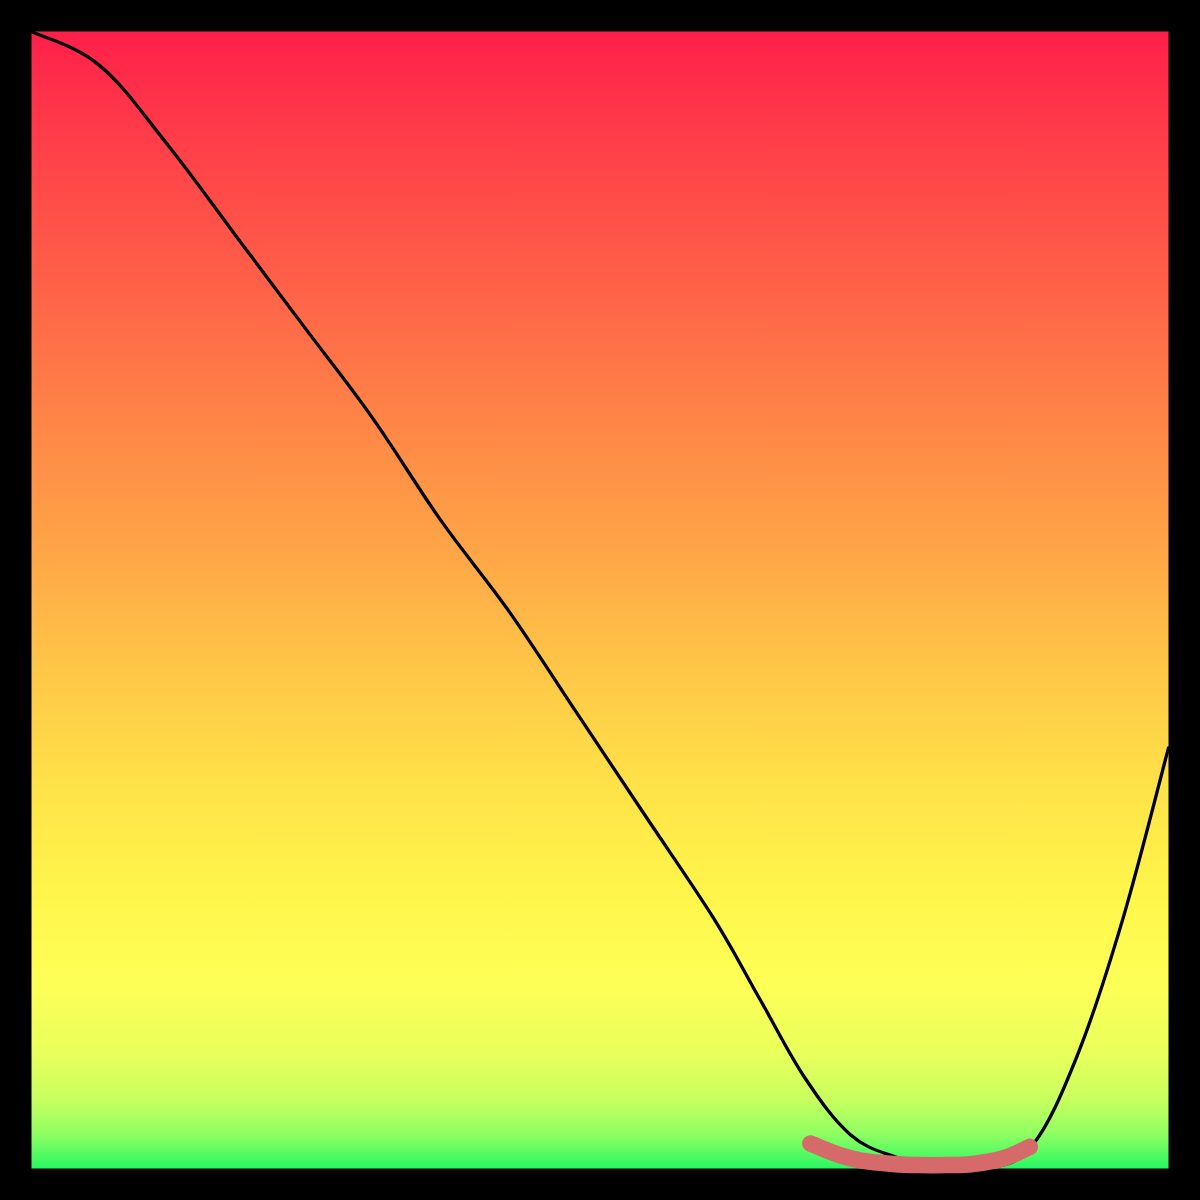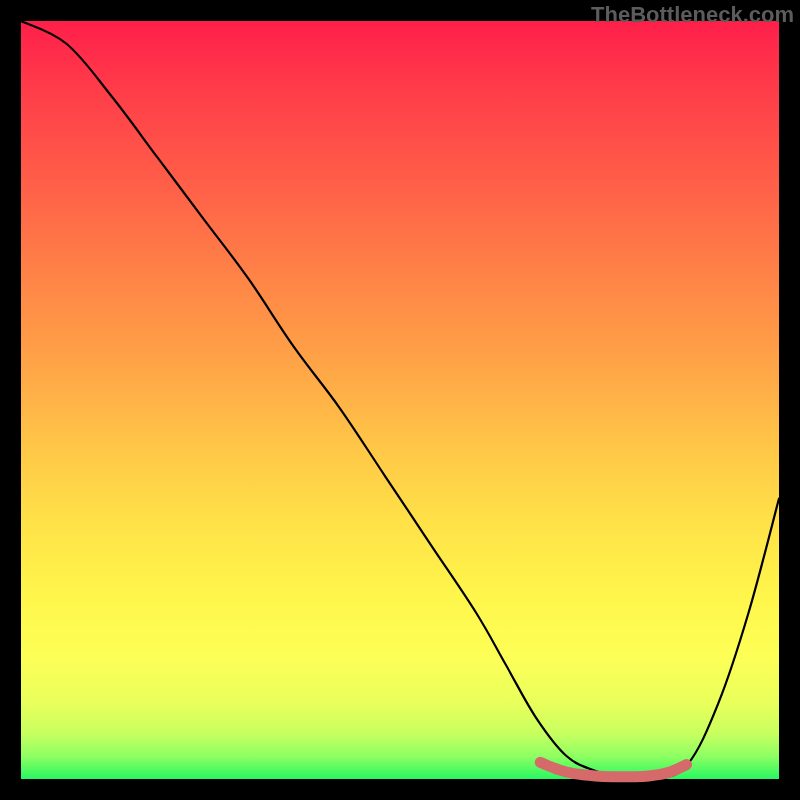--- a/index.html
+++ b/index.html
@@ -50,21 +50,20 @@
     top: 0;
     width: 758px;
     height: 758px;
     overflow: visible;
   }
 </style>
 </head>
 <body>
 
 <div class="frame">
-  <div class="watermark">TheBottleneck.com</div>
 
   <div class="plot">
     <svg class="curve" viewBox="0 0 758 758" preserveAspectRatio="none">
       <path id="main-path" fill="none" stroke="#000" stroke-width="2.2" stroke-linecap="round" stroke-linejoin="round" d="M 0 0 C 8.186399999999999 4.093200000000001, 29.1072 9.096000000000018, 45.48 22.74000000000001 C 61.852799999999995 36.384, 74.5872 55.333999999999946, 90.96 75.79999999999995 C 107.33279999999999 96.26599999999996, 120.0672 114.60960000000004, 136.44 136.44000000000005 C 152.81279999999998 158.27040000000008, 165.54719999999998 175.24960000000004, 181.92 197.08000000000004 C 198.2928 218.91040000000004, 211.0272 234.52519999999998, 227.4 257.71999999999997 C 243.77280000000002 280.91479999999996, 256.5072 302.74520000000007, 272.88 325.94000000000005 C 289.2528 349.13480000000004, 301.98720000000003 363.3852, 318.36 386.58 C 334.7328 409.77479999999997, 347.4672 430.24080000000004, 363.84 454.8 C 380.21279999999996 479.3592, 392.94720000000007 498.4608, 409.32000000000005 523.02 C 425.69280000000003 547.5792, 441.156 569.4096000000001, 454.8 591.24 C 468.444 613.0704, 474.2048 625.1984, 485.12 644.3 C 496.03520000000003 663.4015999999999, 504.5248000000001 680.9872, 515.44 697.36 C 526.3552000000001 713.7328, 534.8448 725.7092, 545.76 735.26 C 556.6752 744.8108, 565.1648 746.3267999999999, 576.08 750.42 C 586.9952000000001 754.5132, 595.4848 756.6356, 606.4 758 C 617.3152 759.3644, 625.8048 760.7288, 636.72 758 C 647.6352 755.2712, 656.1247999999999 756.484, 667.04 742.84 C 677.9552 729.196, 686.4448 709.488, 697.36 682.2 C 708.2752 654.912, 716.7647999999999 628.0788, 727.68 591.24 C 738.5952 554.4012, 752.5424 498.00600000000003, 758 477.54"></path>
       <path id="marker-path" fill="none" stroke="#d66a6a" stroke-width="11" stroke-linecap="round" stroke-linejoin="round" d="M 519.23 741.324 C 522.641 742.6884, 532.0401999999999 746.8574, 538.18 748.904 C 544.3198 750.9506, 546.79088 751.60248, 553.34 752.694 C 559.88912 753.7855199999999, 567.742 754.42224, 574.564 754.968 C 581.386 755.5137599999999, 584.82732 755.58956, 591.24 755.726 C 597.65268 755.86244, 603.64088 755.86244, 610.19 755.726 C 616.7391200000001 755.58956, 620.802 755.7866399999999, 627.624 754.968 C 634.446 754.14936, 641.268 753.2246, 648.09 751.178 C 654.912 749.1314, 662.38588 744.9624, 665.524 743.598"></path>
     </svg>
   </div>
 </div>
 
 </body></html>

